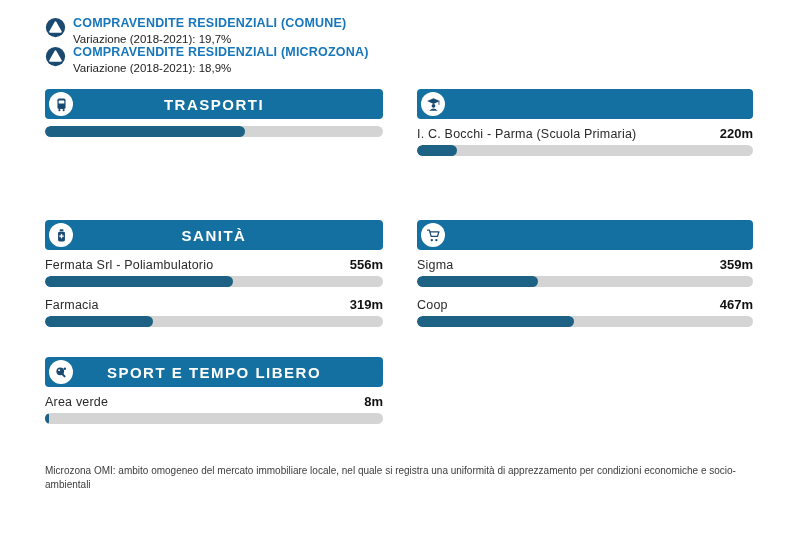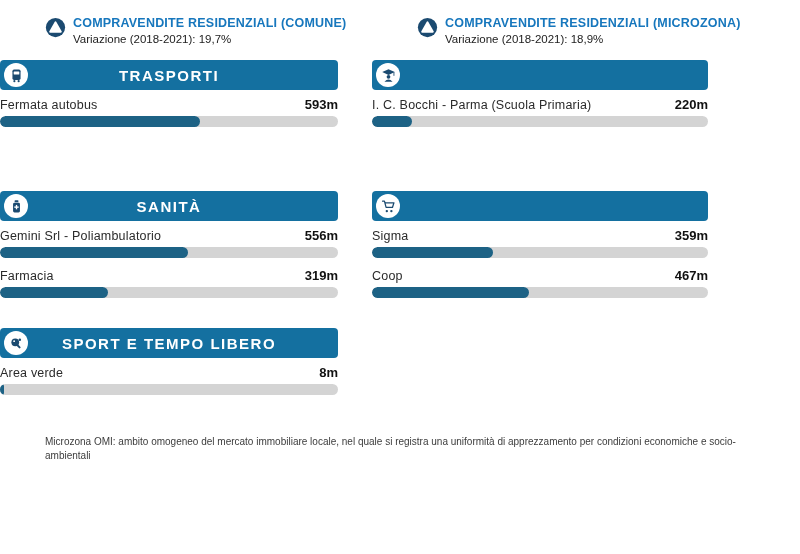--- a/index.html
+++ b/index.html
@@ -6,27 +6,27 @@
   html,body { background:#ffffff; }
   .page {
     position:relative; width:800px; height:554px; background:#ffffff;
     font-family:"Liberation Sans","DejaVu Sans",sans-serif; color:#1d1d1b; overflow:hidden;
   }
   
   .topbar { display:flex; justify-content:space-between; align-items:flex-start; padding:14px 25px 0 45px; }
   .page-title { font-family:"DejaVu Sans","Liberation Sans",sans-serif; font-size:23px; font-weight:bold; letter-spacing:.3px; color:#1d1d1b; }
   .powered { font-size:12px; font-weight:bold; color:#3c3c3c; padding-top:3px; letter-spacing:-.2px; }
   
-  .stats-row { display:flex; margin-top:16px; padding-left:45px; }
+  .stats-row { display:flex; margin-top:16px; padding-left:45px;flex-direction:column; }
   .stat { display:flex; align-items:flex-start; width:372px; }
   .stat-icon { width:21px; height:21px; flex:0 0 21px; margin-right:7px; margin-top:1px; }
   .stat-label { font-size:12.5px; font-weight:bold; color:#1777bd; letter-spacing:.2px; }
   .stat-var { font-size:11.5px; color:#222222; margin-top:3px; }
   
-  .grid { }
+  .grid { padding-left:45px; }
   .grid-row { display:grid; grid-template-columns:338px 336px; column-gap:34px; }
   .row-1 { margin-top:15px; }
   .row-2 { margin-top:64px; }
   .row-3 { margin-top:30px; }
   .section-header {
     position:relative; height:30px; background:#1470a0; border-radius:4px;
     display:flex; align-items:center; justify-content:center;
   }
   .hdr-icon {
     position:absolute; left:4px; top:3px; width:24px; height:24px; background:#ffffff;
@@ -87,24 +87,20 @@
             <svg viewBox="0 0 24 24" width="15" height="15">
                 <rect x="5.5" y="2.5" width="13" height="16.5" rx="2.5" fill="#1b4a70"></rect>
                 <rect x="7.5" y="5.5" width="9" height="5" rx="1" fill="#ffffff"></rect>
                 <circle cx="8.6" cy="21" r="1.7" fill="#1b4a70"></circle>
                 <circle cx="15.4" cy="21" r="1.7" fill="#1b4a70"></circle>
               </svg>
           </span>
           <span class="hdr-title">TRASPORTI</span>
         </div>
         <div class="item">
-          <div class="item-top">
-            <span class="item-label">Fermata autobus</span>
-            <span class="item-dist">593m</span>
-          </div>
           <div class="bar-track">
             <div class="bar-fill" style="width: 59.3%;"></div>
           </div>
         </div>
       </section>
 
       <section class="service-section">
         <div class="section-header">
           <span class="hdr-icon">
             <svg viewBox="0 0 24 24" width="15" height="15">
@@ -135,21 +131,21 @@
                 <rect x="9" y="1.8" width="6" height="3.4" rx="1" fill="#1b4a70"></rect>
                 <rect x="6.5" y="6" width="11" height="15.5" rx="2.2" fill="#1b4a70"></rect>
                 <rect x="10.9" y="9.5" width="2.2" height="7" fill="#ffffff"></rect>
                 <rect x="8.5" y="11.9" width="7" height="2.2" fill="#ffffff"></rect>
               </svg>
           </span>
           <span class="hdr-title">SANITÀ</span>
         </div>
         <div class="item">
           <div class="item-top">
-            <span class="item-label">Gemini Srl - Poliambulatorio</span>
+            <span class="item-label">Fermata Srl - Poliambulatorio</span>
             <span class="item-dist">556m</span>
           </div>
           <div class="bar-track">
             <div class="bar-fill" style="width: 55.6%;"></div>
           </div>
         </div>
         <div class="item">
           <div class="item-top">
             <span class="item-label">Farmacia</span>
             <span class="item-dist">319m</span>

